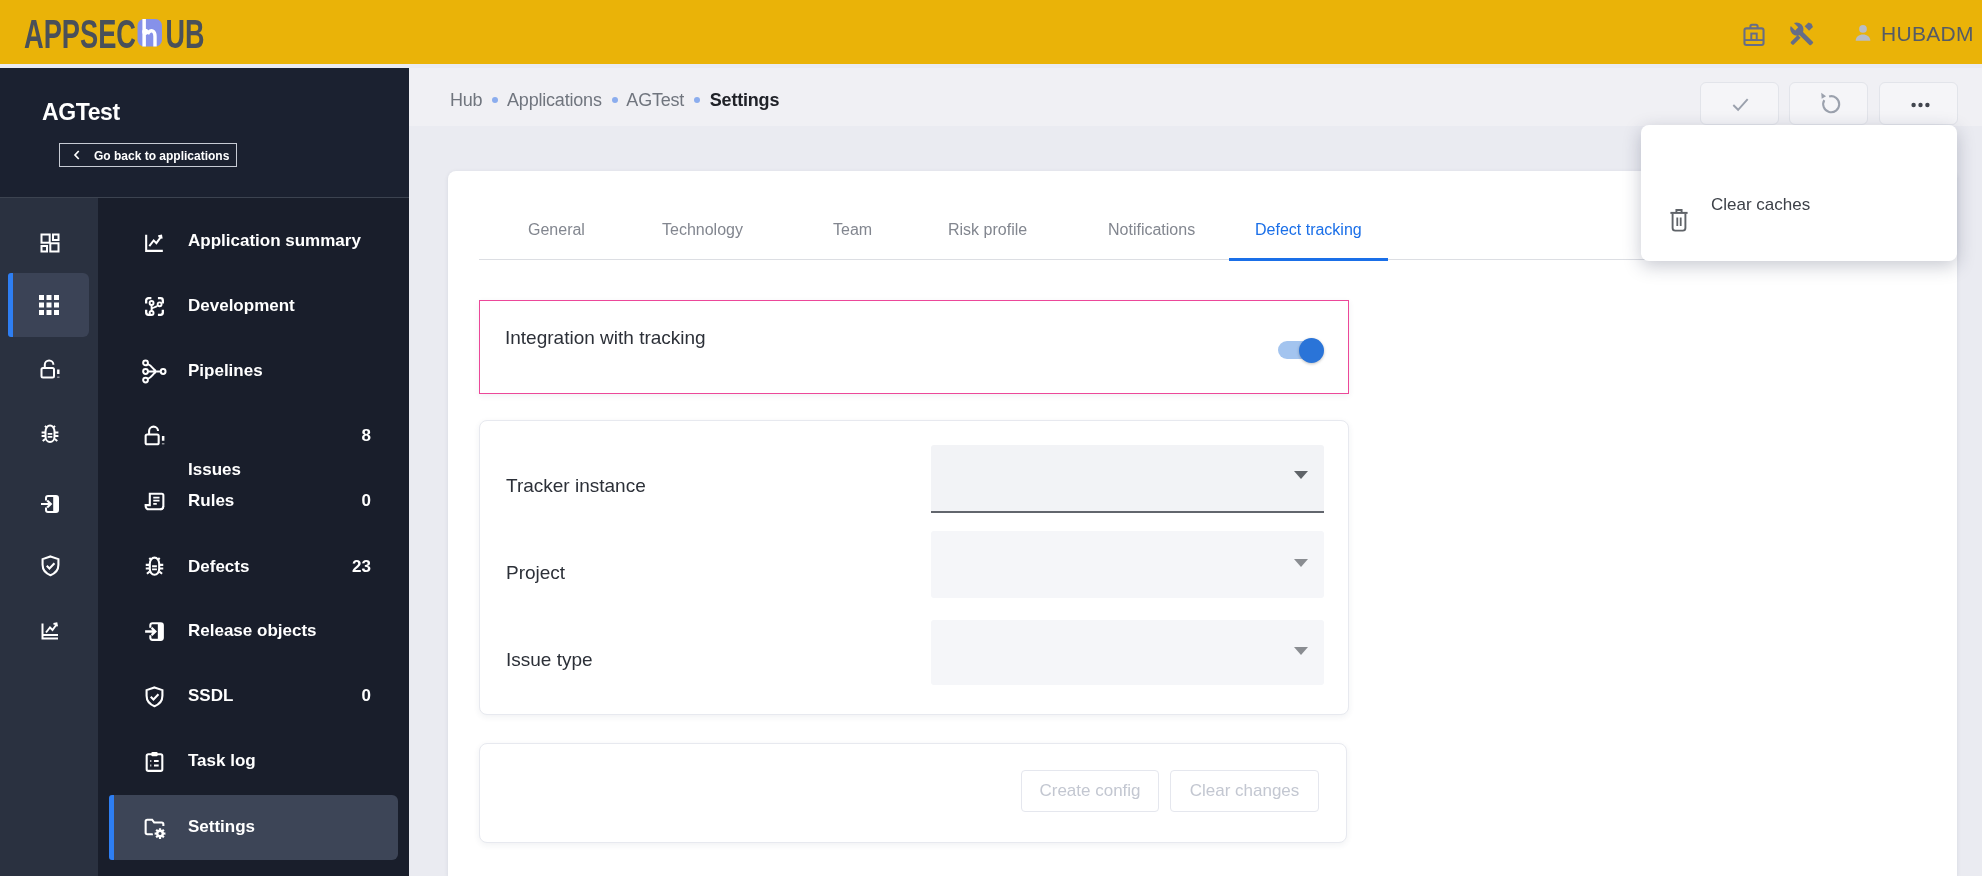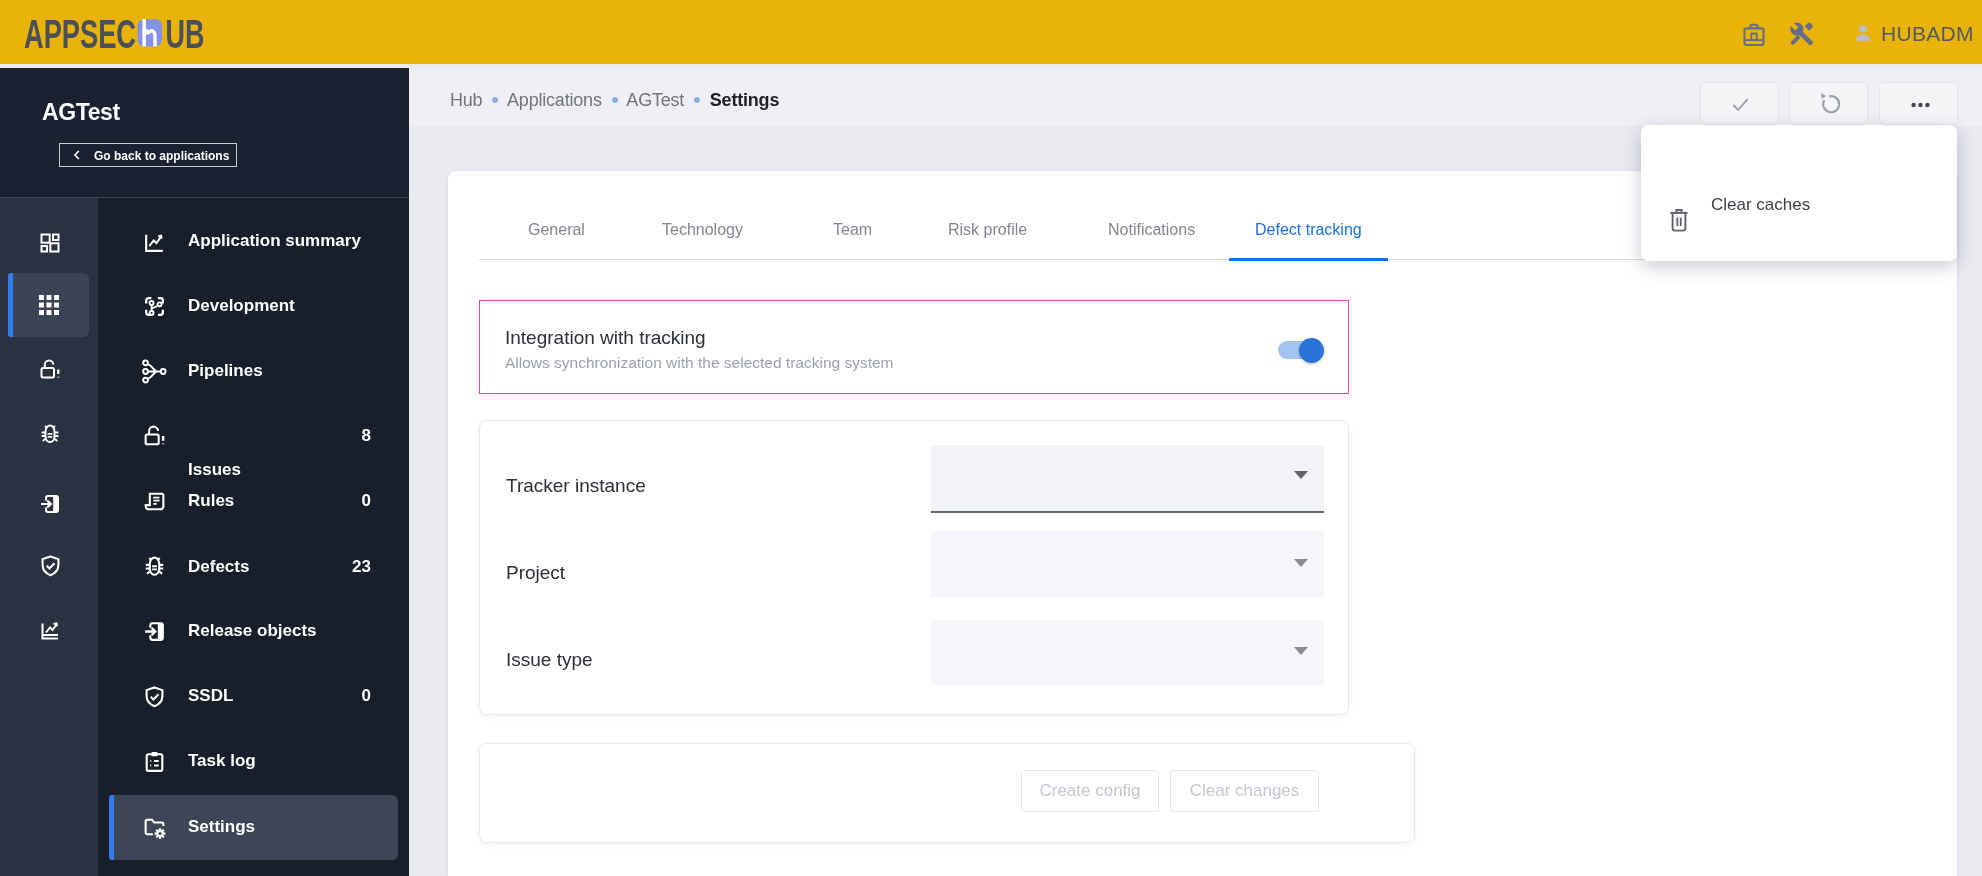--- a/index.html
+++ b/index.html
@@ -49,21 +49,20 @@
 <div class="abs" style="top:221px;left:662px;font-size:16px;color:#82868f;z-index:2;">Technology</div>
 <div class="abs" style="top:221px;left:833px;font-size:16px;color:#82868f;z-index:2;">Team</div>
 <div class="abs" style="top:221px;left:948px;font-size:16px;color:#82868f;z-index:2;">Risk profile</div>
 <div class="abs" style="top:221px;left:1108px;font-size:16px;color:#82868f;z-index:2;">Notifications</div>
 <div class="abs" style="top:221px;left:1255px;font-size:16px;color:#1a6fe8;z-index:2;">Defect tracking</div>
 <div class="abs" style="left:479px;top:259px;width:1447px;height:1px;background:#dcdee3;z-index:2;"></div>
 <div class="abs" style="left:1229px;top:258px;width:159px;height:3px;background:#1a6fe8;z-index:3;"></div>
 
 <div class="abs" style="left:479px;top:300px;width:870px;height:94px;background:#fff;border:1px solid #ec4899;border-radius:0;box-shadow:0 2px 6px rgba(40,50,80,0.07);z-index:2;">
   <div class="abs" style="left:25px;top:26px;font-size:19px;color:#2c3038;">Integration with tracking</div>
-  <div class="abs" style="left:25px;top:53px;font-size:15.5px;color:#9ba0ab;">Allows synchronization with the selected tracking system</div>
   <div class="abs" style="left:798px;top:40px;width:45px;height:18px;background:#a3c4ef;border-radius:9px;"></div>
   <div class="abs" style="left:819px;top:37px;width:25px;height:25px;background:#2a74d8;border-radius:50%;box-shadow:0 1px 3px rgba(0,0,0,0.25);"></div>
 </div>
 
 <div class="abs" style="left:479px;top:420px;width:870px;height:295px;background:#fff;border:1px solid #e7e9ef;border-radius:8px;box-shadow:0 2px 6px rgba(40,50,80,0.07);z-index:2;">
   <div class="abs" style="left:26px;top:54px;font-size:19px;color:#2c3038;">Tracker instance</div>
   <div class="abs" style="left:451px;top:24px;width:393px;height:68px;background:#f2f3f6;border-bottom:2px solid #62666d;border-radius:3px 3px 0 0;">
     <svg class="abs" style="left:363px;top:26px;" width="14" height="8" viewBox="0 0 14 8" fill="#5f6368">
         <path d="M0 0 h14 L7 8z"></path>
       </svg>
@@ -75,21 +74,21 @@
       </svg>
   </div>
   <div class="abs" style="left:26px;top:228px;font-size:19px;color:#2c3038;">Issue type</div>
   <div class="abs" style="left:451px;top:199px;width:393px;height:65px;background:#f5f6f9;border-radius:3px;">
     <svg class="abs" style="left:363px;top:27px;" width="14" height="8" viewBox="0 0 14 8" fill="#8a8d92">
         <path d="M0 0 h14 L7 8z"></path>
       </svg>
   </div>
 </div>
 
-<div class="abs" style="left:479px;top:743px;width:936px;height:100px;background:#fff;border:1px solid #e7e9ef;border-radius:8px;box-shadow:0 2px 6px rgba(40,50,80,0.07);z-index:2;">
+<div class="abs" style="left:479px;top:743px;width:868px;height:100px;background:#fff;border:1px solid #e7e9ef;border-radius:8px;box-shadow:0 2px 6px rgba(40,50,80,0.07);z-index:2;">
   <div class="abs" style="left:541px;top:26px;width:138px;height:42px;border:1px solid #e5e7ee;border-radius:4px;text-align:center;line-height:40px;font-size:17px;color:#c3c7d1;">Create config</div>
   <div class="abs" style="left:690px;top:26px;width:149px;height:42px;border:1px solid #e5e7ee;border-radius:4px;text-align:center;line-height:40px;font-size:17px;color:#c3c7d1;">Clear changes</div>
 </div>
 
 <div class="abs" style="left:0;top:68px;width:409px;height:808px;background:#191e2b;z-index:20;">
   <div class="abs" style="left:0;top:0;width:409px;height:129px;background:#1b2130;"></div>
   <div class="abs" style="left:42px;top:31px;font-size:23px;font-weight:bold;color:#ffffff;letter-spacing:-0.4px;">AGTest</div>
   <div class="abs" style="left:39px;top:75px;width:178px;height:24px;border:1px solid #c7cbd4;border-radius:0;color:#fff;margin-left:20px;">
     <svg class="abs" style="left:11px;top:5px;" width="12" height="12" viewBox="0 0 24 24" fill="none" stroke="#fff" stroke-width="3.4">
         <path d="M15.5 4 L8 12 l7.5 8"></path>

